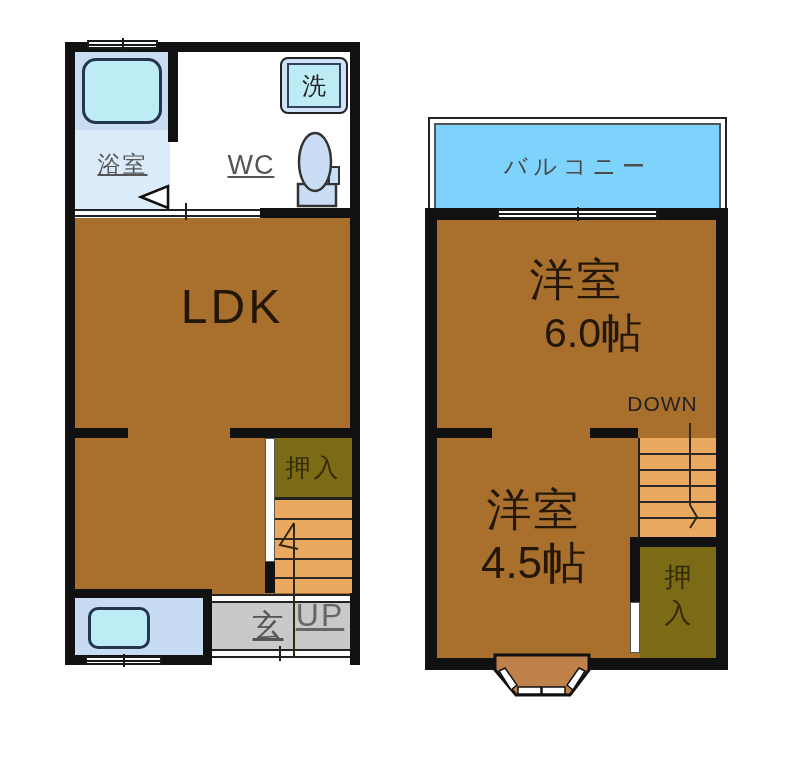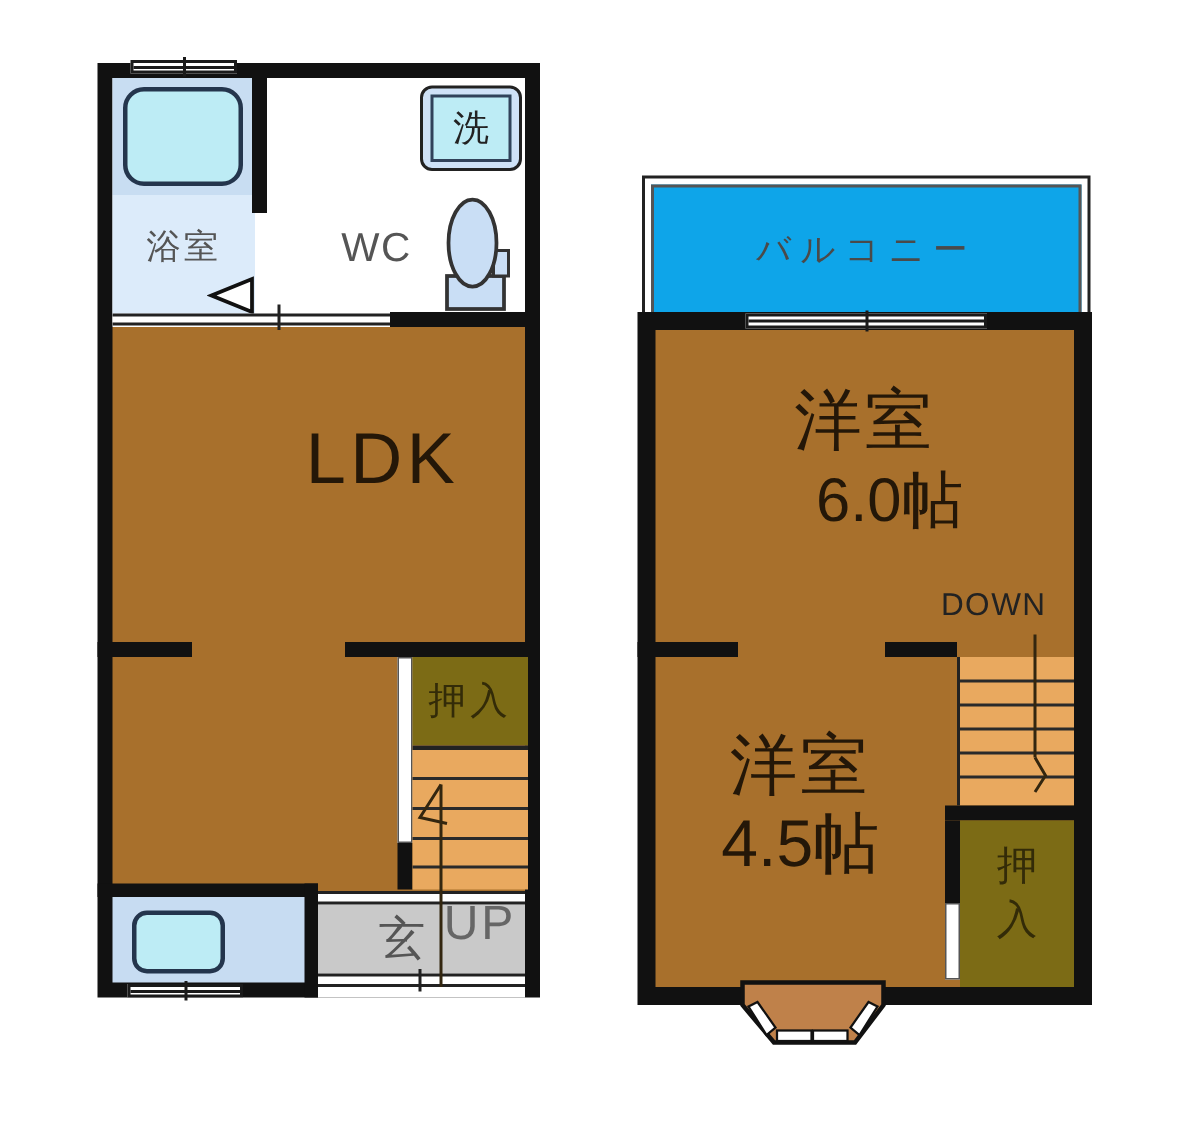--- a/index.html
+++ b/index.html
@@ -10,21 +10,21 @@
   .room{background:#a8702c;}
   .olive{background:#7c6b15;}
   .stairs{background:#e9a95f;}
   .bath-a{background:#c8ddf2;}
   .bath-b{background:#dcebfa;}
   .kitchen{background:#c7dcf2;}
   .gray{background:#c9c9c9;}
   .fixture{background:#bdecf5;}
   .panel{background:#cfe2f7;}
   .lbl{color:#241708;text-align:center;line-height:1;white-space:nowrap;}
-  .small-lbl{color:#555555;text-align:center;line-height:1;white-space:nowrap;}
+  .small-lbl{color:#555555;text-align:center;line-height:1;white-space:nowrap;text-decoration:underline;}
   .win{background:#ffffff;border:2px solid #1a1a1a;}
   .win::after{content:"";position:absolute;left:0;right:0;top:50%;height:2px;margin-top:-1px;background:#1a1a1a;}
   .win::before{content:"";position:absolute;top:-4px;bottom:-4px;left:50%;width:2px;margin-left:-1px;background:#1a1a1a;}
   .opening{background:#ffffff;border-top:2px solid #222222;border-bottom:2px solid #222222;}
   .tick{background:#222222;}
   .stair-line{position:absolute;left:0;right:0;height:2px;background:#2a2a2a;}
   .door-strip{background:#ffffff;border:1px solid #555555;}
   .vlabel{display:flex;flex-direction:column;align-items:center;justify-content:flex-start;}
   .vlabel span{line-height:1.35;}
   .flexc{display:flex;align-items:center;justify-content:center;}
@@ -59,21 +59,21 @@
   </div>
   <div class="abs small-lbl" style="left:216px;top:152px;width:70px;font-size:27px;letter-spacing:1px;">WC</div>
   <svg class="abs" style="left:296px;top:131px;" width="46" height="78" viewBox="0 0 46 78">
     <rect x="2" y="53" width="38" height="22" fill="#c9def5" stroke="#333333" stroke-width="2.5"></rect>
     <rect x="33" y="36" width="10" height="17" fill="#c9def5" stroke="#333333" stroke-width="2"></rect>
     <ellipse cx="19" cy="31" rx="16" ry="29" fill="#c9def5" stroke="#333333" stroke-width="2.5"></ellipse>
   </svg>
 
   <div class="abs win" style="left:87px;top:40px;width:71px;height:9px;"></div>
 
-  <div class="abs lbl" style="left:75px;top:283px;width:314px;font-size:48px;letter-spacing:3px;margin-left:23px;">LDK</div>
+  <div class="abs lbl" style="left:75px;top:283px;width:314px;font-size:48px;letter-spacing:3px;">LDK</div>
 
   <div class="abs wall" style="left:65px;top:428px;width:63px;height:10px;"></div>
   <div class="abs wall" style="left:230px;top:428px;width:130px;height:10px;"></div>
 
   <div class="abs door-strip" style="left:265px;top:438px;width:10px;height:124px;"></div>
   <div class="abs wall" style="left:265px;top:562px;width:10px;height:31px;"></div>
   <div class="abs olive flexc" style="left:275px;top:438px;width:77px;height:59px;">
     <span style="font-size:25px;color:#332b08;letter-spacing:3px;line-height:1;">押入</span>
   </div>
   <div class="abs stairs" style="left:275px;top:497px;width:77px;height:96px;border-top:3px solid #222222;">
@@ -95,21 +95,21 @@
 
   <div class="abs gray" style="left:212px;top:598px;width:138px;height:57px;"></div>
   <div class="abs opening" style="left:212px;top:594px;width:138px;height:9px;"></div>
   <div class="abs opening" style="left:212px;top:649px;width:138px;height:9px;z-index:4;"></div>
   <div class="abs tick" style="left:279px;top:646px;width:2px;height:15px;z-index:5;"></div>
   <div class="abs" style="left:212px;top:658px;width:138px;height:7px;background:#ffffff;"></div>
   <div class="abs small-lbl" style="left:248px;top:610px;width:40px;font-size:31px;z-index:6;">玄</div>
   <div class="abs small-lbl" style="left:292px;top:599px;width:56px;font-size:32px;color:#666666;letter-spacing:2px;z-index:6;">UP</div>
 
   <div class="abs" style="left:428px;top:117px;width:299px;height:99px;background:#ffffff;border:2px solid #222222;"></div>
-  <div class="abs flexc" style="left:434px;top:123px;width:287px;height:87px;background:#0ea5e9;border:2px solid #555555;">
+  <div class="abs flexc" style="left:434px;top:123px;width:287px;height:87px;background:#7dd3fc;border:2px solid #555555;">
     <span style="font-size:23px;color:#4a4a4a;letter-spacing:6px;line-height:1;">バルコニー</span>
   </div>
 
   <div class="abs wall" style="left:425px;top:208px;width:303px;height:462px;"></div>
   <div class="abs room" style="left:437px;top:220px;width:279px;height:438px;"></div>
   <div class="abs win" style="left:497px;top:209px;width:161px;height:10px;"></div>
 
   <div class="abs lbl" style="left:437px;top:257px;width:279px;font-size:45px;letter-spacing:2px;">洋室</div>
   <div class="abs lbl" style="left:437px;top:313px;width:312px;font-size:41px;">6.0帖</div>
   <div class="abs" style="left:615px;top:393px;width:95px;font-size:21px;color:#222222;letter-spacing:1px;text-align:center;line-height:1;">DOWN</div>

